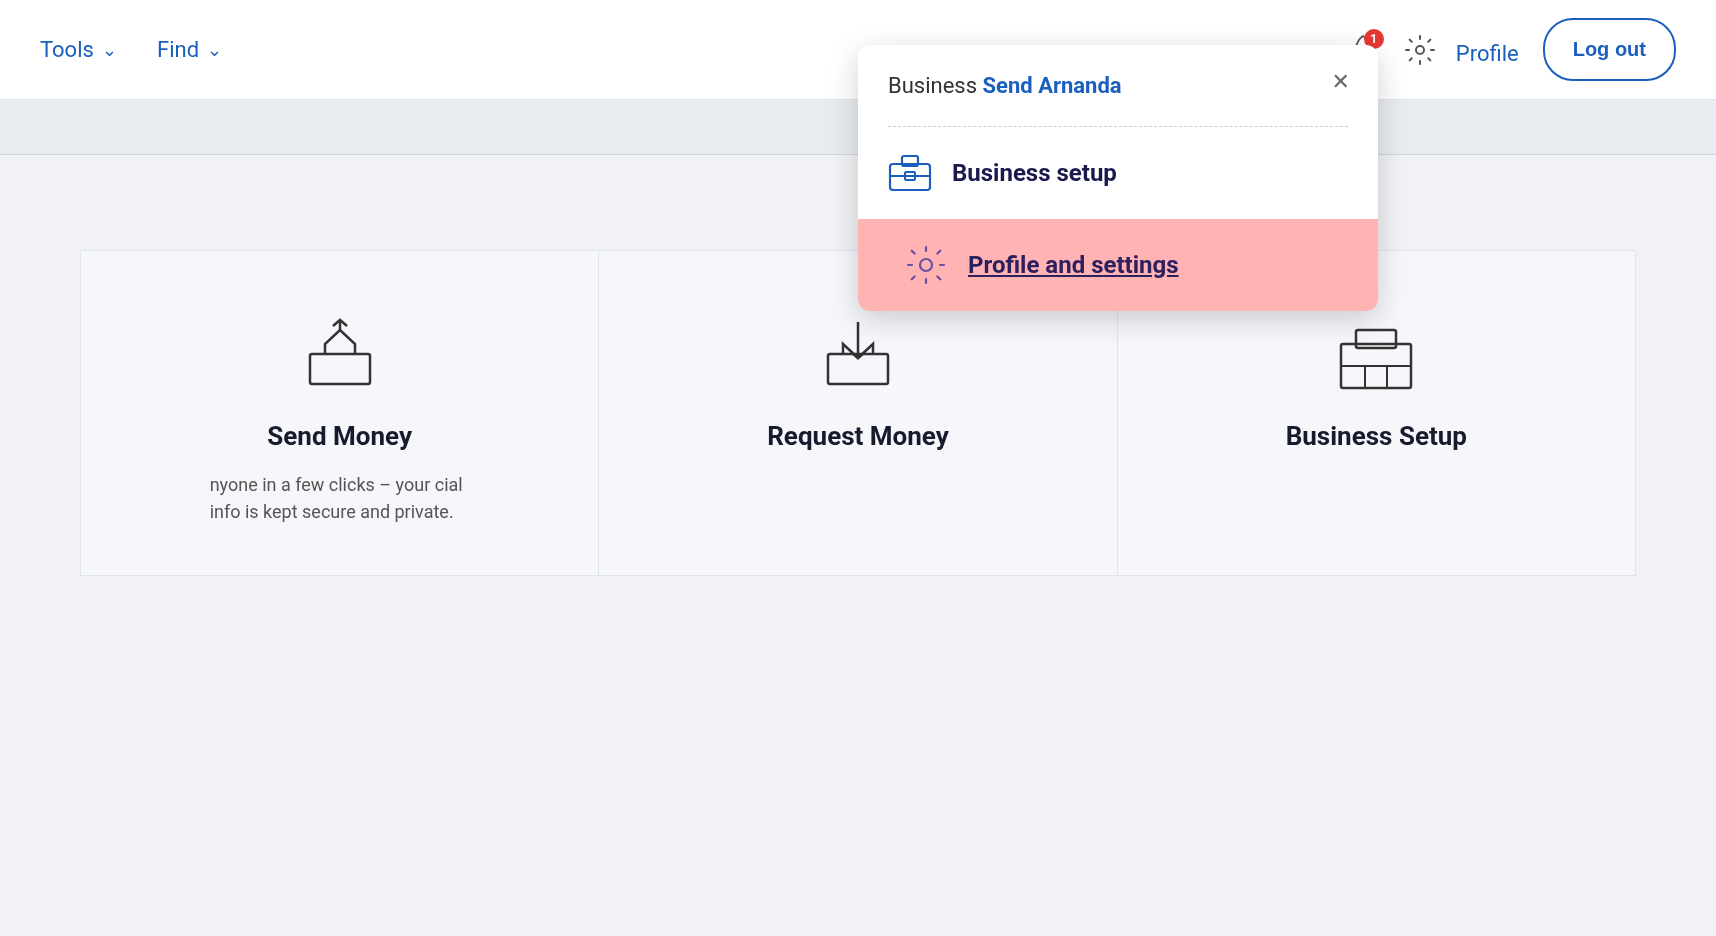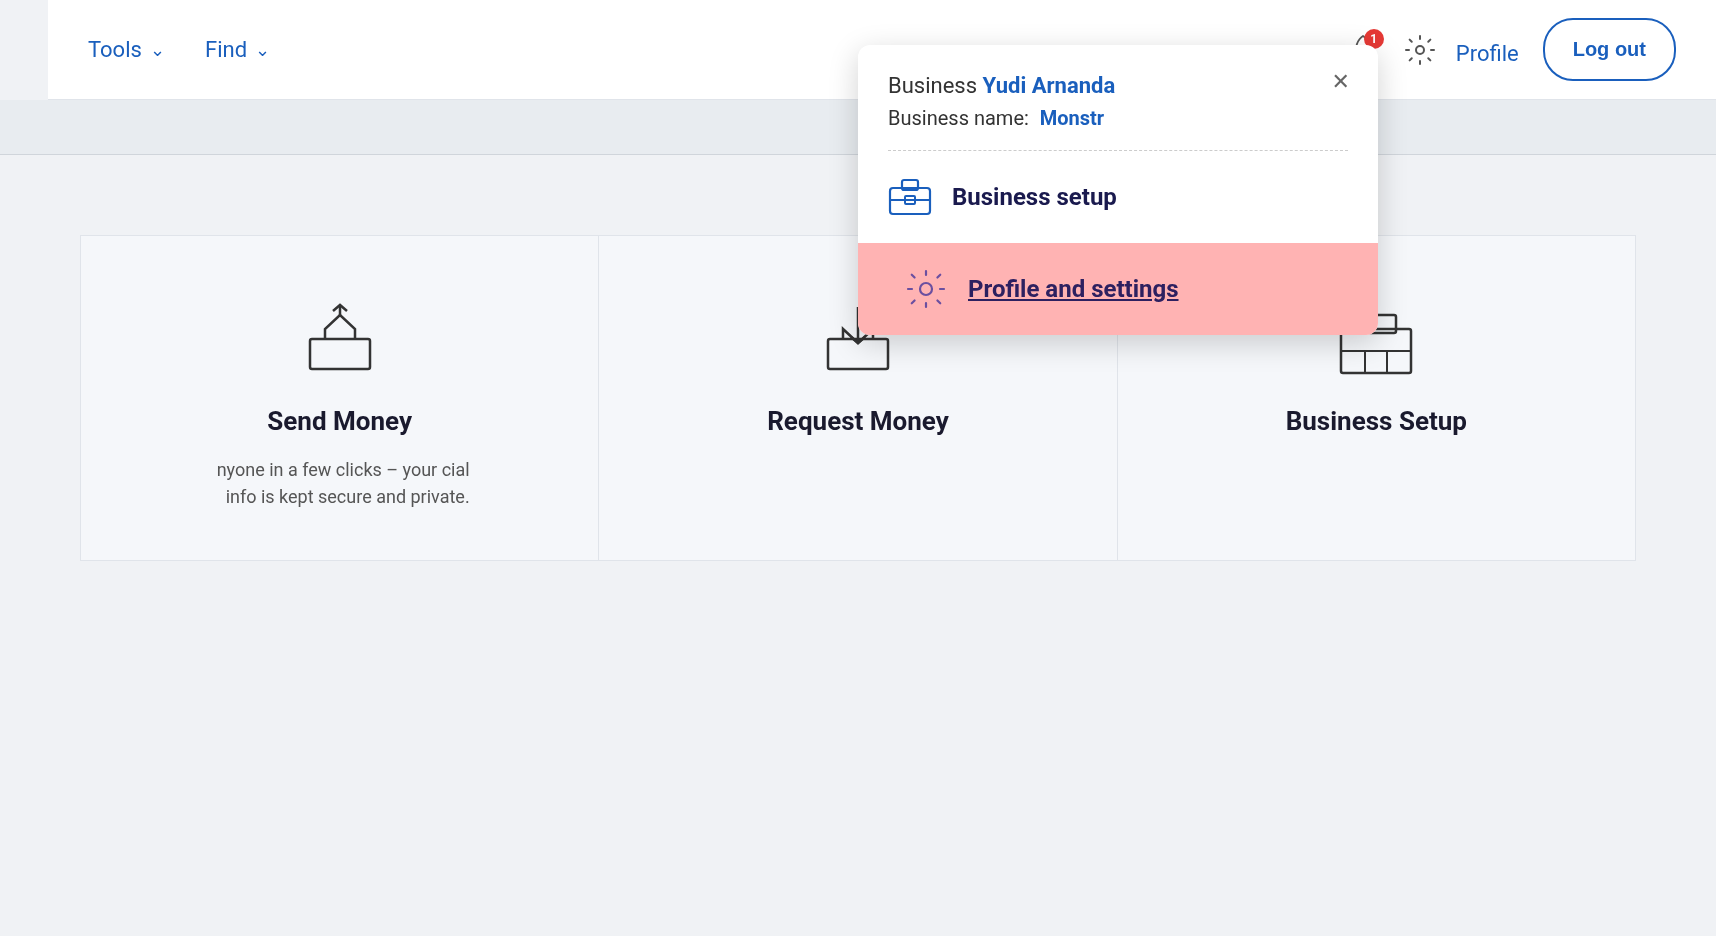--- a/index.html
+++ b/index.html
@@ -8,21 +8,20 @@
     
     .header {
       background: #ffffff;
       height: 100px;
       display: flex;
       align-items: center;
       padding: 0 40px;
       border-bottom: 1px solid #e0e4ea;
       position: relative;
       z-index: 10;
-      margin-left: 48px;
     }
     .header-left {
       display: flex;
       align-items: center;
       gap: 40px;
     }
     .nav-item {
       display: flex;
       align-items: center;
       gap: 8px;
@@ -108,41 +107,42 @@
     }
     .card {
       flex: 1;
       background: #f5f7fa;
       border: 1px solid #e0e4ea;
       padding: 60px 40px 50px;
       display: flex;
       flex-direction: column;
       align-items: center;
       gap: 20px;
+      margin-top: 15px;
     }
     .card:not(:last-child) {
       border-right: none;
     }
     .card-icon {
       width: 90px;
       height: 90px;
       display: flex;
       align-items: center;
       justify-content: center;
     }
     .card-title {
       font-size: 26px;
       font-weight: 700;
       color: #1a1a2e;
       text-align: center;
     }
     .card-desc {
       font-size: 18px;
       color: #555;
-      text-align: right;
+      text-align: left;
       line-height: 1.5;
       max-width: 260px;
     }
 
     
     .popup-overlay {
       position: absolute;
       top: 0;
       left: 0;
       right: 0;
@@ -312,25 +312,21 @@
     </div>
   </div>
 
   <div class="popup-overlay">
     <div class="popup" style="top: -110px; left: calc(50% + 140px);">
 
       <div class="popup-header">
         <button class="popup-close">✕</button>
         <div class="popup-welcome">
           <span>Business</span>
-          <span class="popup-welcome-name">Yudi Arnanda</span>
-        </div>
-        <div class="popup-business">
-          <span>Business name:</span>
-          <span class="popup-business-name">Monstr</span>
+          <span class="popup-welcome-name">Send Arnanda</span>
         </div>
       </div>
 
       <hr class="popup-divider">
 
       <div class="popup-menu-item">
         <div class="popup-menu-icon">
           <svg width="44" height="38" viewBox="0 0 44 38" fill="none" xmlns="http://www.w3.org/2000/svg">
             <rect x="2" y="10" width="40" height="26" rx="3" stroke="#1a5fbd" stroke-width="2.2"></rect>
             <rect x="14" y="2" width="16" height="10" rx="2" stroke="#1a5fbd" stroke-width="2.2"></rect>

